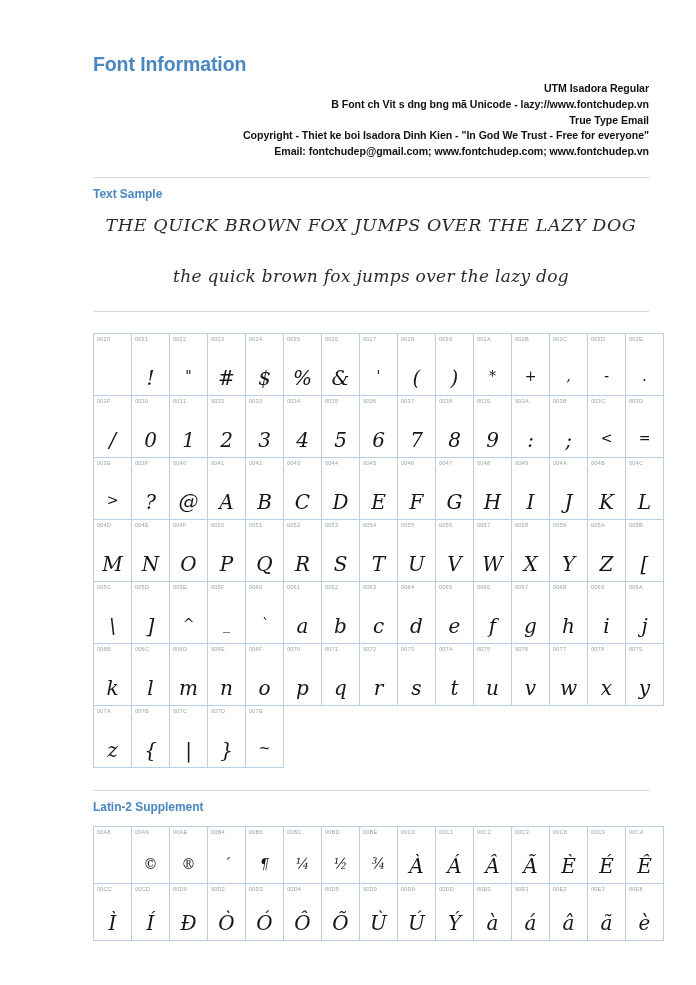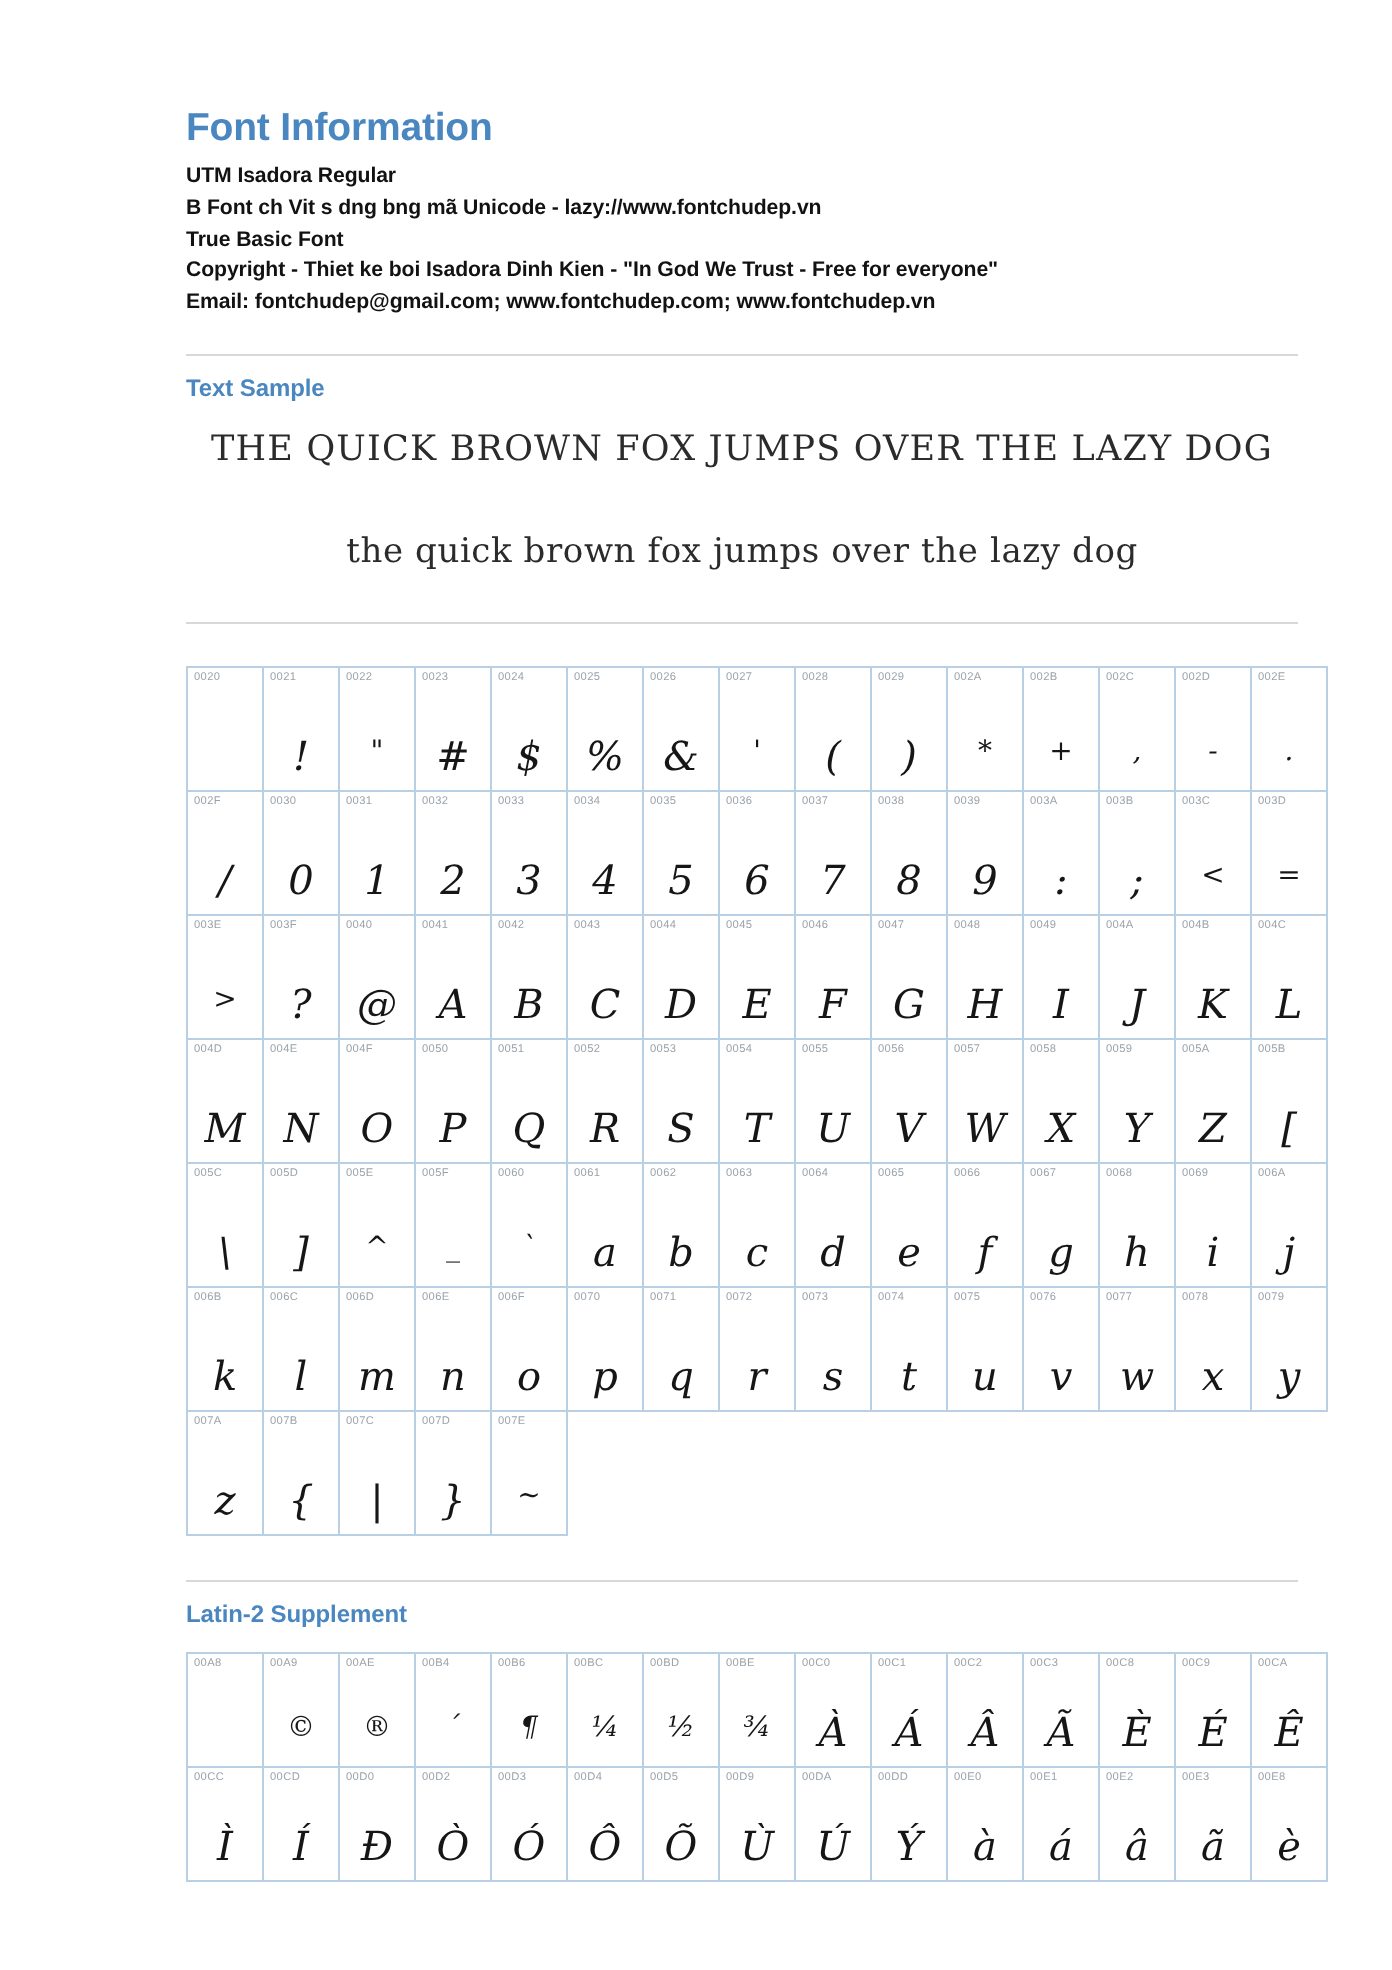--- a/index.html
+++ b/index.html
@@ -45,20 +45,21 @@
     padding: 0;
     list-style: none;
   }
   .info-line {
     font-size: 10.6px;
     font-weight: bold;
     color: #121212;
     line-height: 15.6px;
     white-space: nowrap;
     letter-spacing: -0.05px;
+    text-align: right;
   }
 
   
   .rule {
     border: 0;
     border-top: 1px solid #d8d8d8;
     margin: 0;
     height: 0;
     width: 556px;
   }
@@ -69,20 +70,21 @@
     line-height: 1.2;
     letter-spacing: -0.05px;
   }
 
   
   .sample-wrap {
     text-align: center;
   }
   .sample {
     font-family: "DejaVu Serif", "Liberation Serif", serif;
+    font-style: italic;
     color: #2b2b2b;
     white-space: nowrap;
   }
   .sample-upper {
     font-size: 17.5px;
     letter-spacing: 0.6px;
   }
   .sample-lower {
     font-size: 17px;
     letter-spacing: 0.3px;
@@ -145,21 +147,21 @@
 <body>
 
 <div class="page">
   <div class="content">
 
     <div>
       <div class="doc-title">Font Information</div>
       <div class="info-list">
         <div class="info-line">UTM Isadora Regular</div>
         <div class="info-line">B Font ch Vit s dng bng mã Unicode - lazy://www.fontchudep.vn</div>
-        <div class="info-line">True Basic Font</div>
+        <div class="info-line">True Type Email</div>
         <div class="info-line">Copyright - Thiet ke boi Isadora Dinh Kien - "In God We Trust - Free for everyone"</div>
         <div class="info-line">Email: fontchudep@gmail.com; www.fontchudep.com; www.fontchudep.vn</div>
       </div>
     </div>
 
     <div style="height:18px"></div>
     <hr class="rule">
     <div style="height:9px"></div>
     <div class="section-head">Text Sample</div>
 

